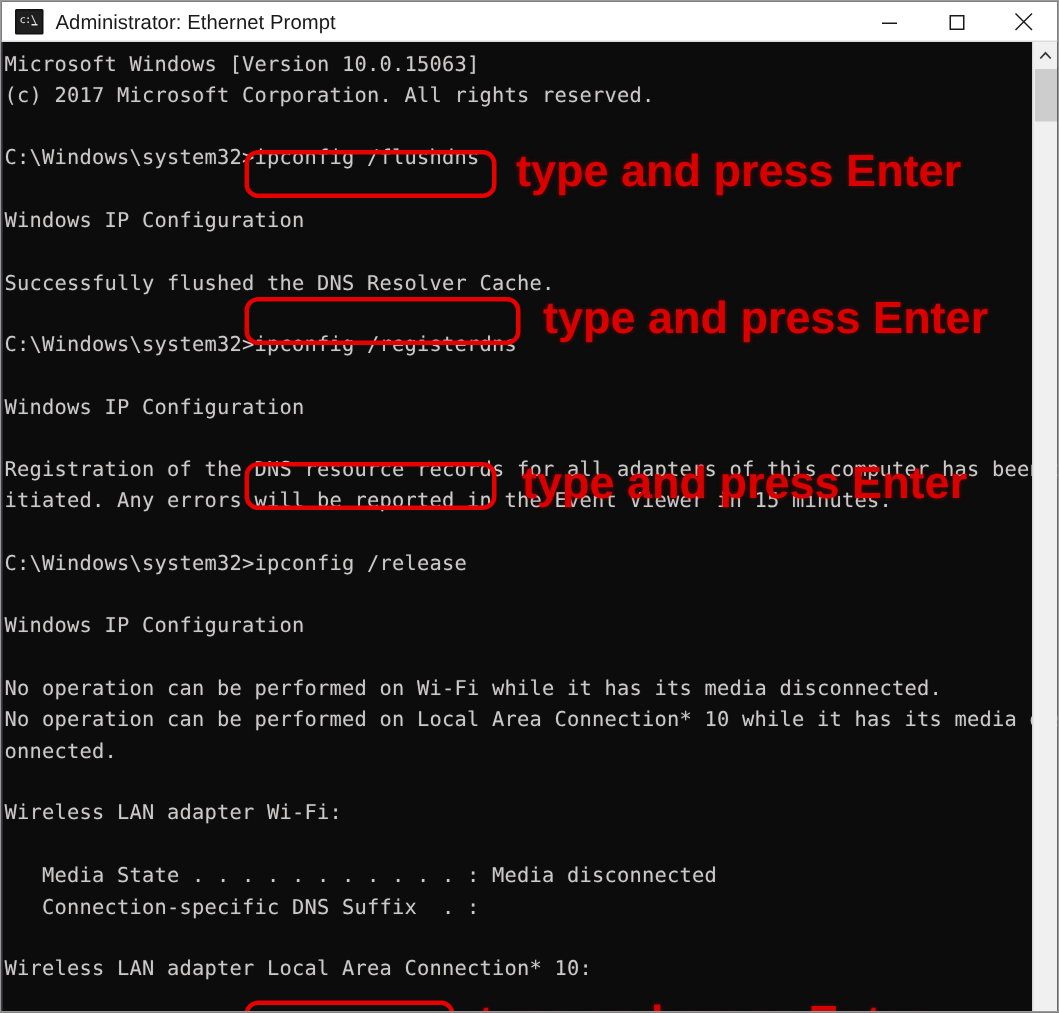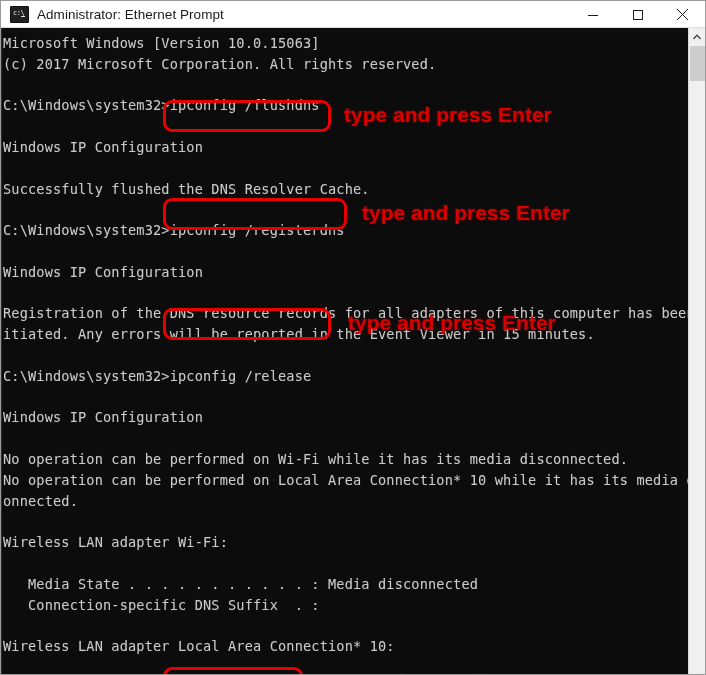--- a/index.html
+++ b/index.html
@@ -164,21 +164,21 @@
     border: 3px solid #e60000;
     border-radius: 9px;
     box-sizing: border-box;
     pointer-events: none;
   }
   .anno-text {
     position: absolute;
     color: #d90000;
     font-family: "Liberation Sans", sans-serif;
     font-weight: bold;
-    font-size: 21px;
+    font-size: 30px;
     line-height: 26px;
     white-space: nowrap;
     text-shadow: 0 0 3px rgba(200,0,0,0.5);
   }
 </style>
 </head>
 <body>
 
 <div id="cmd-window">
 

